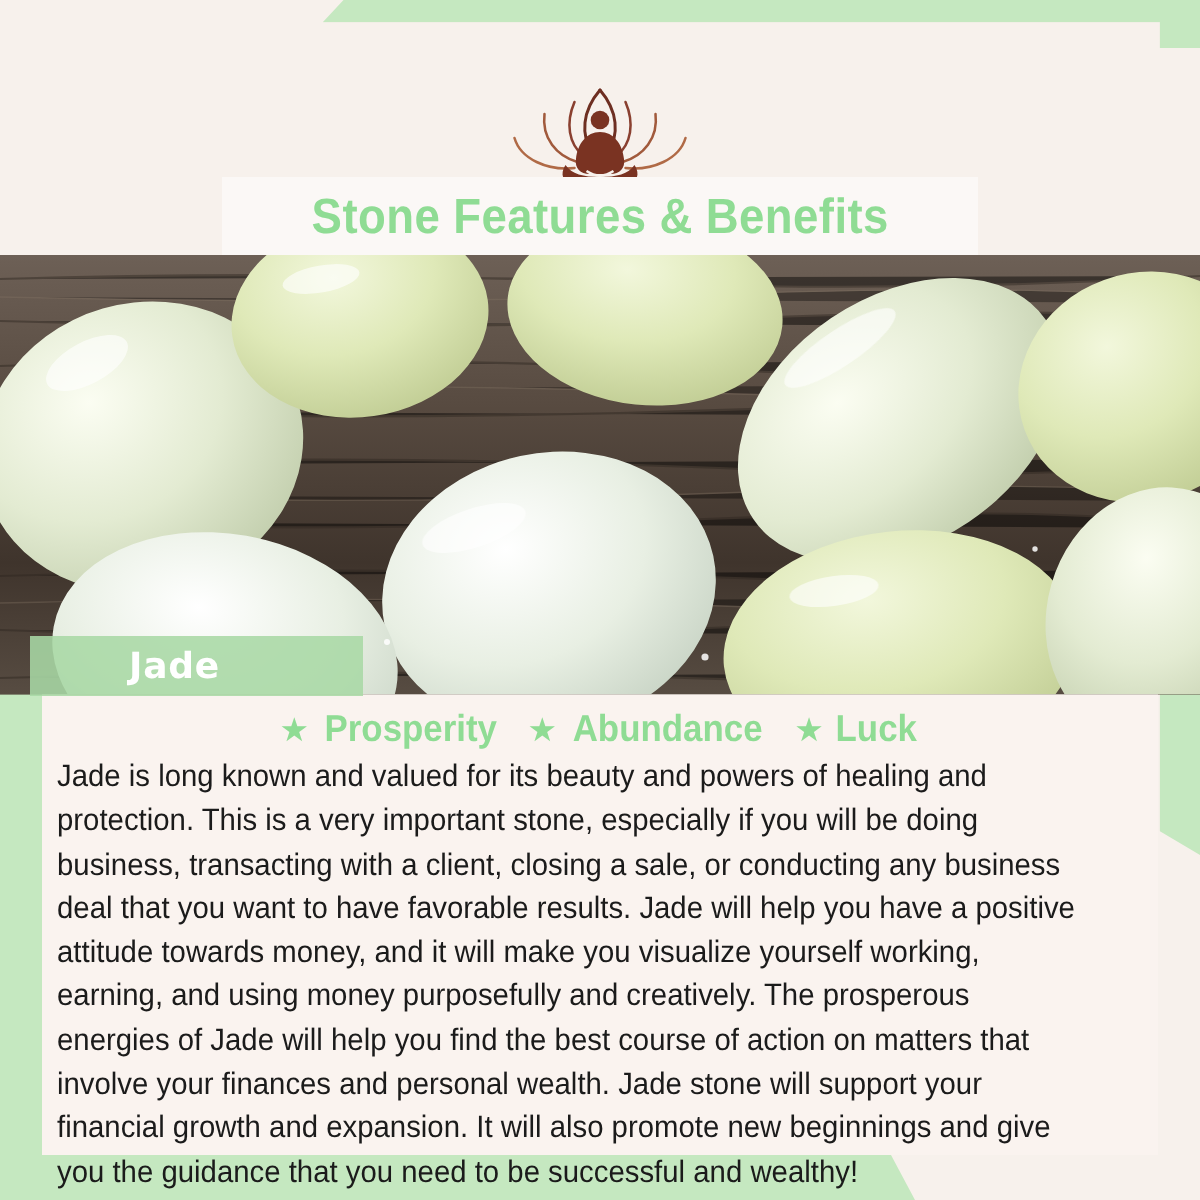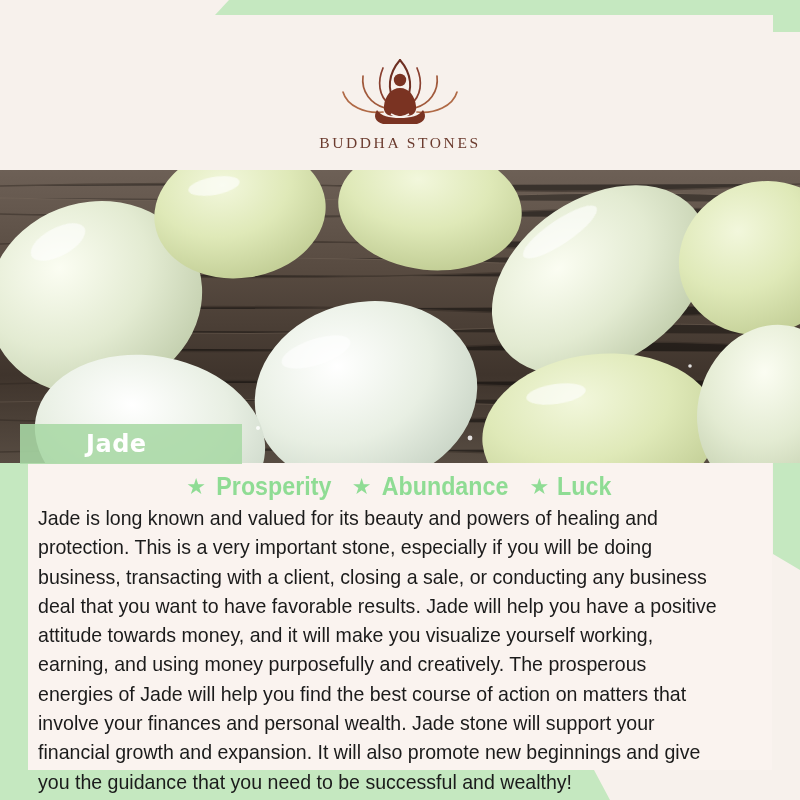--- a/index.html
+++ b/index.html
@@ -288,20 +288,23 @@
         <ellipse cx="214" cy="16" rx="26" ry="9" transform="rotate(-10 214 16)"></ellipse>
       </g>
       <g fill="#ffffff" opacity="0.85">
         <circle cx="470" cy="268" r="2.4"></circle>
         <circle cx="258" cy="258" r="2"></circle>
         <circle cx="690" cy="196" r="1.8"></circle>
       </g>
     </svg>
   </div>
 
+  <div id="title-panel">
+    <div id="page-title">Stone Features &amp; Benefits</div>
+  </div>
 
   <div id="stone-banner">
     <div id="stone-name">Jade</div>
   </div>
 
   <div id="content">
     <div id="keywords">
       <div class="keyword">
         <span class="star-icon">★</span>
         <span class="keyword-label">Prosperity</span>

